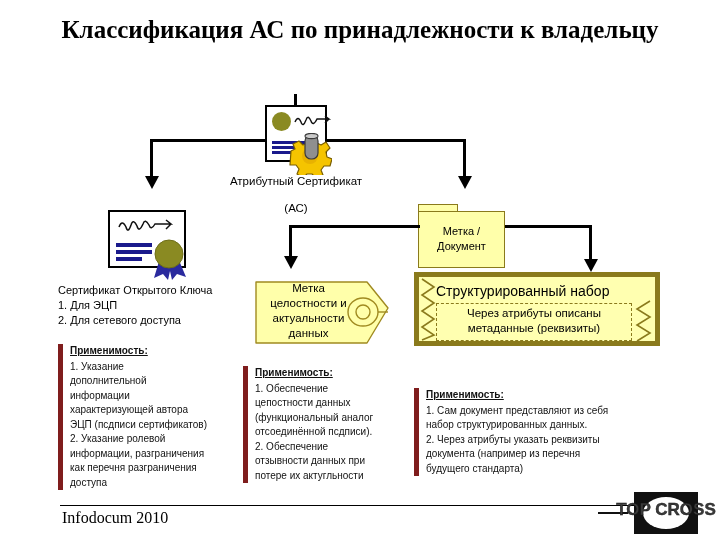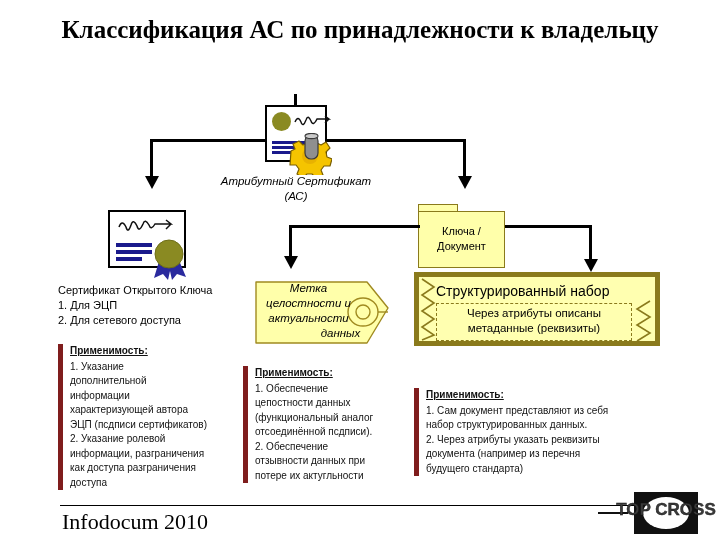--- a/index.html
+++ b/index.html
@@ -42,21 +42,21 @@
   .gear{position:absolute;}
 
   
   .caption{
     position:absolute;
     font-size:11.5px;
     color:#000;
     line-height:15px;
     white-space:nowrap;
   }
-  .caption.center{text-align:center;font-style:italic;}
+  .caption.center{text-align:center;}
 
   
   .folder-body{
     position:absolute;background:#ffffaa;border:1px solid #8a7a1c;
     box-sizing:border-box;
   }
   .folder-tab{
     position:absolute;background:#ffffaa;border:1px solid #8a7a1c;
     border-bottom:none;box-sizing:border-box;
   }
@@ -106,21 +106,21 @@
     position:absolute;font-size:11px;line-height:15px;color:#000;white-space:nowrap;
   }
 
   
   .footrule{
     position:absolute;left:60px;top:505px;width:600px;height:1px;background:#000;
   }
   .footnote{
     position:absolute;left:62px;top:509px;
     font-family:"Liberation Serif", serif;
-    font-size:22px;color:#000;
+    font-size:16px;color:#000;
   }
   .logo{position:absolute;left:634px;top:492px;width:76px;height:42px;}
   .logo-sq{position:absolute;left:0;top:0;width:64px;height:42px;background:#111;}
   .logo-ell{position:absolute;left:9px;top:5px;width:46px;height:32px;border-radius:50%;background:#fff;}
   .logo-txt{
     position:absolute;left:-18px;top:8px;width:100px;
     font-family:"Liberation Sans", sans-serif;
     font-weight:bold;font-size:17px;letter-spacing:0px;
     color:#3a3a3a;text-align:center;
     -webkit-text-stroke:0.4px #111;
@@ -155,62 +155,62 @@
   </div>
   <svg class="gear" style="left:288px;top:133px;" width="44" height="42" viewBox="0 0 44 42">
     <g transform="translate(22,23)">
       <path d="M-19,-5 L-15,-7 L-17,-12 L-11,-15 L-7,-11 L-3,-13 L-2,-19 L6,-19 L7,-13 L11,-11 L16,-14 L20,-8 L16,-4 L17,1 L22,3 L20,10 L14,10 L11,14 L13,19 L6,22 L2,18 L-3,18 L-7,22 L-13,18 L-11,13 L-14,9 L-20,9 Z" fill="#f5c400" stroke="#7a5f00" stroke-width="1.2" stroke-linejoin="round"></path>
       <circle cx="0" cy="0" r="8" fill="#e8b200"></circle>
     </g>
     <rect x="17" y="2" width="13" height="24" rx="6" fill="#8f8f8f" stroke="#3a3a3a" stroke-width="1.2"></rect>
     <ellipse cx="23.5" cy="3" rx="6.5" ry="2.6" fill="#c9c9c9" stroke="#3a3a3a" stroke-width="1.1"></ellipse>
   </svg>
   <div class="caption center" style="left:196px;top:174px;width:200px;">Атрибутный Сертификат</div>
-  <div class="caption center" style="left:196px;top:189px;width:200px;">(АС)</div>
+  <div class="caption center" style="left:196px;top:201px;width:200px;">(АС)</div>
 
   <div class="certbox" style="left:108px;top:210px;width:78px;height:58px;">
     <svg width="62" height="22" viewBox="0 0 62 22" style="position:absolute;left:6px;top:4px;">
       <path d="M3 11 q3 -8 7 0 q2 7 5 -2 q2 -7 6 1 q2 7 6 -2 q2 -6 6 1 q2 6 6 -1 l16 0 l-5 -4 m5 4 l-5 5" fill="none" stroke="#111" stroke-width="1.5"></path>
     </svg>
     <div class="cert-line" style="left:6px;top:31px;width:36px;height:4px;"></div>
     <div class="cert-line" style="left:6px;top:38px;width:36px;height:4px;"></div>
     <div class="cert-line" style="left:6px;top:45px;width:26px;height:4px;"></div>
   </div>
   <svg style="position:absolute;left:148px;top:232px;" width="44" height="50" viewBox="0 0 44 50">
     <path d="M12 26 L6 46 L15 42 L20 48 L24 30 Z" fill="#2a2a9e"></path>
     <path d="M30 26 L38 45 L29 42 L24 48 L20 30 Z" fill="#2a2a9e"></path>
     <circle cx="21" cy="22" r="14" fill="#8a8a22" stroke="#6e6e18" stroke-width="1"></circle>
   </svg>
   <div class="leftcap" style="left:58px;top:283px;">Сертификат Открытого Ключа</div>
   <div class="leftcap" style="left:58px;top:298px;">1. Для ЭЦП</div>
   <div class="leftcap" style="left:58px;top:313px;">2. Для сетевого доступа</div>
 
   <div class="folder-tab" style="left:418px;top:204px;width:40px;height:8px;"></div>
   <div class="folder-body" style="left:418px;top:211px;width:87px;height:57px;"></div>
-  <div class="folder-label" style="left:418px;top:224px;width:87px;">Ключа /</div>
+  <div class="folder-label" style="left:418px;top:224px;width:87px;">Метка /</div>
   <div class="folder-label" style="left:418px;top:239px;width:87px;">Документ</div>
 
   <div class="ln" style="left:289px;top:225px;width:131px;height:3px;"></div>
   <div class="ln" style="left:289px;top:225px;width:3px;height:33px;"></div>
   <div class="arrowhead" style="left:284px;top:256px;"></div>
 
   <div class="ln" style="left:505px;top:225px;width:87px;height:3px;"></div>
   <div class="ln" style="left:589px;top:225px;width:3px;height:36px;"></div>
   <div class="arrowhead" style="left:584px;top:259px;"></div>
 
   <svg style="position:absolute;left:255px;top:272px;" width="135" height="72" viewBox="0 0 135 72">
     <path d="M1 10 L112 10 L133 36 L112 71 L1 71 Z" fill="#ffffaa" stroke="#a08a20" stroke-width="1.4" stroke-linejoin="round"></path>
     <ellipse cx="108" cy="40" rx="15" ry="14" fill="none" stroke="#a08a20" stroke-width="1.4"></ellipse>
     <circle cx="108" cy="40" r="7" fill="#ffffaa" stroke="#a08a20" stroke-width="1.4"></circle>
     <line x1="123" y1="40" x2="133" y2="40" stroke="#a08a20" stroke-width="1.4"></line>
   </svg>
   <div class="caption center" style="left:256px;top:281px;width:105px;">Метка</div>
   <div class="caption center" style="left:256px;top:296px;width:105px;">целостности и</div>
   <div class="caption center" style="left:256px;top:311px;width:105px;">актуальности</div>
-  <div class="caption center" style="left:256px;top:326px;width:105px;margin-left:32px;">данных</div>
+  <div class="caption center" style="left:256px;top:326px;width:105px;">данных</div>
 
   <div class="banner" style="left:414px;top:272px;width:246px;height:74px;"></div>
   <svg style="position:absolute;left:420px;top:277px;" width="18" height="64" viewBox="0 0 18 64">
     <path d="M2 2 L14 10 L2 18 L14 26 L2 34 L14 42 L2 50 L14 58 L2 63" fill="none" stroke="#8a7a1c" stroke-width="1.6"></path>
   </svg>
   <svg style="position:absolute;left:634px;top:300px;" width="18" height="44" viewBox="0 0 18 44">
     <path d="M16 1 L3 9 L16 17 L3 25 L16 33 L3 41" fill="none" stroke="#8a7a1c" stroke-width="1.6"></path>
   </svg>
   <div class="banner-title" style="left:436px;top:283px;">Структурированный набор</div>
   <div class="banner-dash" style="left:436px;top:303px;width:196px;height:38px;"></div>
@@ -219,21 +219,21 @@
 
   <div class="appl" style="left:58px;top:344px;width:175px;">
     <span class="hd">Применимость:</span>
     <span class="ln2">1. Указание</span>
     <span class="ln2">дополнительной</span>
     <span class="ln2">информации</span>
     <span class="ln2">характеризующей автора</span>
     <span class="ln2">ЭЦП (псдписи сертификатов)</span>
     <span class="ln2">2. Указание ролевой</span>
     <span class="ln2">информации, разграничения</span>
-    <span class="ln2">как доступа разграничения</span>
+    <span class="ln2">как перечня разграничения</span>
     <span class="ln2">доступа</span>
   </div>
 
   <div class="appl" style="left:243px;top:366px;width:180px;">
     <span class="hd">Применимость:</span>
     <span class="ln2">1. Обеспечение</span>
     <span class="ln2">цепостности данных</span>
     <span class="ln2">(функциональный аналог</span>
     <span class="ln2">отсоединённой псдписи).</span>
     <span class="ln2">2. Обеспечение</span>

